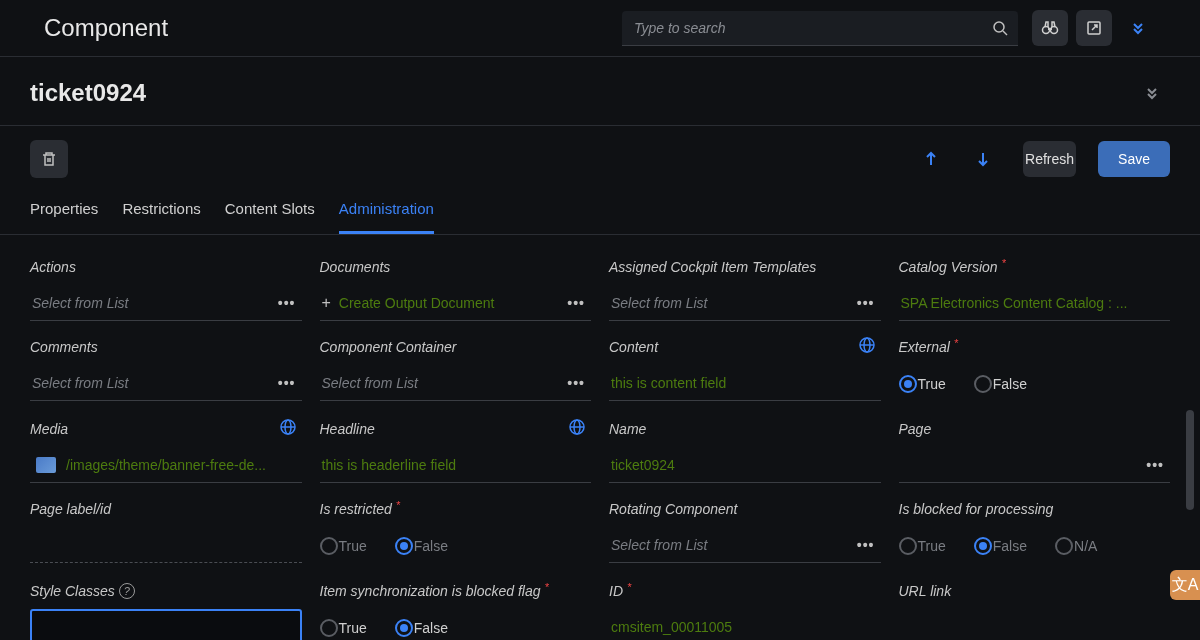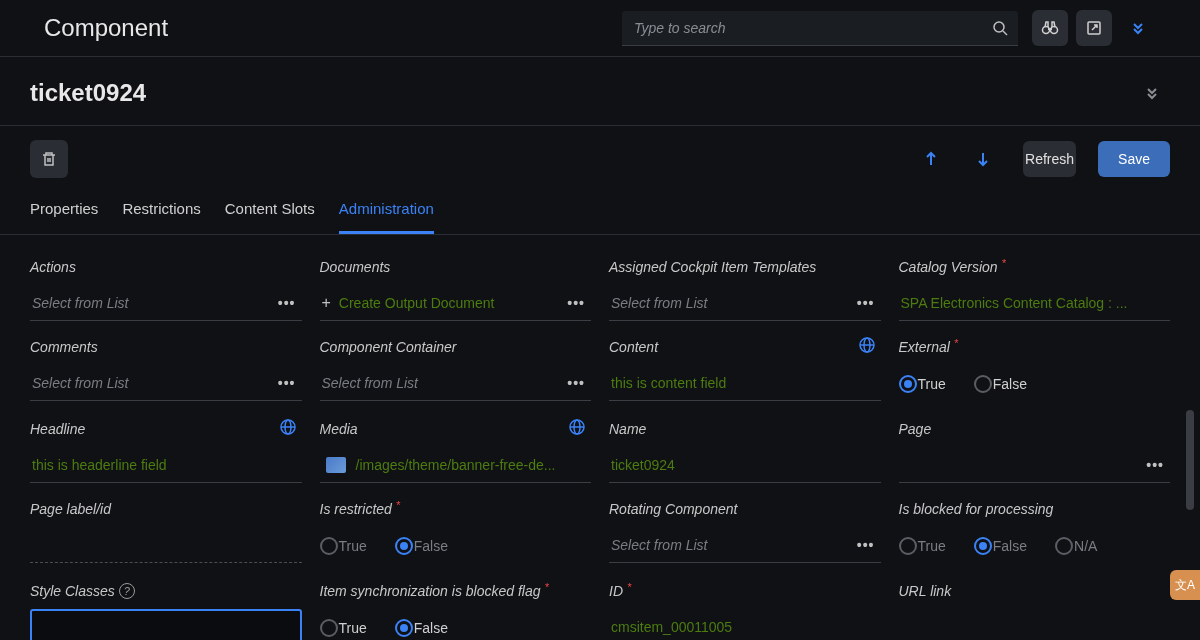--- a/index.html
+++ b/index.html
@@ -239,21 +239,21 @@
   position: absolute;
   right: 0;
   top: 570px;
   width: 30px;
   height: 30px;
   background: #d89050;
   border-radius: 6px 0 0 6px;
   display: flex;
   align-items: center;
   justify-content: center;
-  font-size: 12px;
+  font-size: 16px;
   color: #fff;
 }
 svg { display: block; }
 </style>
 </head>
 <body>
 
 <div class="header">
   <div class="header-title">Component</div>
   <div class="search-box">
@@ -404,37 +404,37 @@
   </div>
 
   <div class="field">
     <span class="globe-icon">
         <svg width="16" height="16" viewBox="0 0 16 16" fill="currentColor">
           <circle cx="8" cy="8" r="7" fill="none" stroke="currentColor" stroke-width="1.5"></circle>
           <ellipse cx="8" cy="8" rx="3" ry="7" fill="none" stroke="currentColor" stroke-width="1.5"></ellipse>
           <line x1="1" y1="8" x2="15" y2="8" stroke="currentColor" stroke-width="1.5"></line>
         </svg>
       </span>
-    <div class="field-label">Headline</div>
-    <div class="input-row">
-      <span class="input-val">this is headerline field</span>
+    <div class="field-label">Media</div>
+    <div class="input-row">
+      <span class="media-thumb"></span>
+      <span class="input-val">/images/theme/banner-free-de...</span>
     </div>
   </div>
   <div class="field">
     <span class="globe-icon">
         <svg width="16" height="16" viewBox="0 0 16 16" fill="currentColor">
           <circle cx="8" cy="8" r="7" fill="none" stroke="currentColor" stroke-width="1.5"></circle>
           <ellipse cx="8" cy="8" rx="3" ry="7" fill="none" stroke="currentColor" stroke-width="1.5"></ellipse>
           <line x1="1" y1="8" x2="15" y2="8" stroke="currentColor" stroke-width="1.5"></line>
         </svg>
       </span>
-    <div class="field-label">Media</div>
-    <div class="input-row">
-      <span class="media-thumb"></span>
-      <span class="input-val">/images/theme/banner-free-de...</span>
+    <div class="field-label">Headline</div>
+    <div class="input-row">
+      <span class="input-val">this is headerline field</span>
     </div>
   </div>
   <div class="field">
     <div class="field-label">Name</div>
     <div class="input-row">
       <span class="input-val">ticket0924</span>
     </div>
   </div>
   <div class="field">
     <div class="field-label">Page</div>

